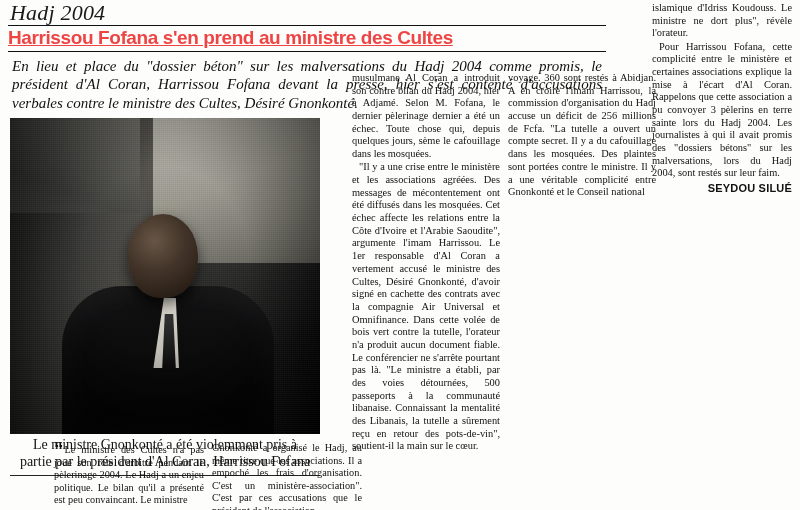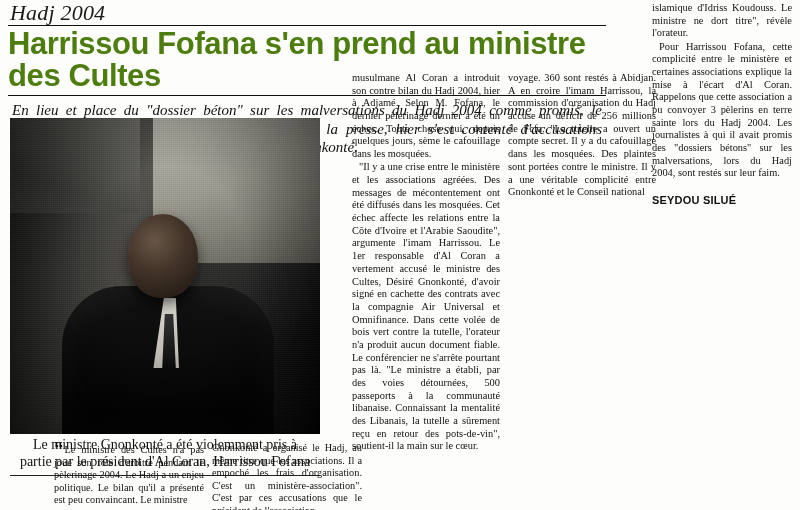--- a/index.html
+++ b/index.html
@@ -39,25 +39,26 @@
     color: #1a1a1a;
   }
   .kicker-rule {
     border: none;
     border-top: 1.6px solid #111;
     margin: 1px 0 2px 0;
   }
   .headline {
     font-family: "Liberation Sans", sans-serif;
     font-weight: bold;
-    font-size: 31px;
+    font-size: 19px;
     line-height: 1.03;
     letter-spacing: -0.4px;
     margin: 0 0 3px 0;
-    color: #4d7c0f;
+    color: #ef4444;
+    text-decoration: underline;
   }
   .headline-rule {
     border: none;
     border-top: 1.6px solid #111;
     margin: 2px 0 5px 0;
   }
   .standfirst {
     font-family: "Liberation Serif", serif;
     font-style: italic;
     font-weight: normal;
@@ -213,21 +214,22 @@
   .col p { margin: 0 0 0.5px 0; }
   .col p.indent { text-indent: 7px; }
   .col-3 { left: 332px; top: 72px;  width: 148px; margin-left: 20px; }
   .col-4 { left: 508px; top: 72px;  width: 148px; }
   .col-5 { left: 652px; top: 2px;   width: 140px; }
 
   .byline {
     font-family: "Liberation Sans", sans-serif;
     font-weight: bold;
     font-size: 11px;
-    margin-top: 14px;
+    text-align: right;
+    margin-top: 2px;
     letter-spacing: 0.2px;
   }
 </style>
 </head>
 <body>
 
 <div class="page">
 
   <div class="masthead">
     <div class="kicker">Hadj 2004</div>
@@ -263,18 +265,18 @@
   <div class="col col-3">
     <p>musulmane Al Coran a introduit son contre bilan du Hadj 2004, hier à Adjamé. Selon M. Fofana, le dernier pèlerinage dernier a été un échec. Toute chose qui, depuis quelques jours, sème le cafouillage dans les mosquées.</p>
     <p class="indent">"Il y a une crise entre le ministère et les associations agréées. Des messages de mécontentement ont été diffusés dans les mosquées. Cet échec affecte les relations entre la Côte d'Ivoire et l'Arabie Saoudite", argumente l'imam Harrissou. Le 1er responsable d'Al Coran a vertement accusé le ministre des Cultes, Désiré Gnonkonté, d'avoir signé en cachette des contrats avec la compagnie Air Universal et Omnifinance. Dans cette volée de bois vert contre la tutelle, l'orateur n'a produit aucun document fiable. Le conférencier ne s'arrête pourtant pas là. "Le ministre a établi, par des voies détournées, 500 passeports à la communauté libanaise. Connaissant la mentalité des Libanais, la tutelle a sûrement reçu en retour des pots-de-vin", soutient-il la main sur le cœur.</p>
   </div>
 
   <div class="col col-4">
     <p>voyage. 360 sont restés à Abidjan. A en croire l'imam Harrissou, la commission d'organisation du Hadj accuse un déficit de 256 millions de Fcfa. "La tutelle a ouvert un compte secret. Il y a du cafouillage dans les mosquées. Des plaintes sont portées contre le ministre. Il y a une véritable complicité entre Gnonkonté et le Conseil national</p>
   </div>
 
   <div class="col col-5">
-    <p>islamique d'Idriss Koudouss. Le ministre ne dort titre", révèle l'orateur.</p>
+    <p>islamique d'Idriss Koudouss. Le ministre ne dort plus", révèle l'orateur.</p>
     <p class="indent">Pour Harrissou Fofana, cette complicité entre le ministère et certaines associations explique la mise à l'écart d'Al Coran. Rappelons que cette association a pu convoyer 3 pèlerins en terre sainte lors du Hadj 2004. Les journalistes à qui il avait promis des "dossiers bétons" sur les malversations, lors du Hadj 2004, sont restés sur leur faim.</p>
     <div class="byline">SEYDOU SILUÉ</div>
   </div>
 
 </div>
 
 </body></html>

